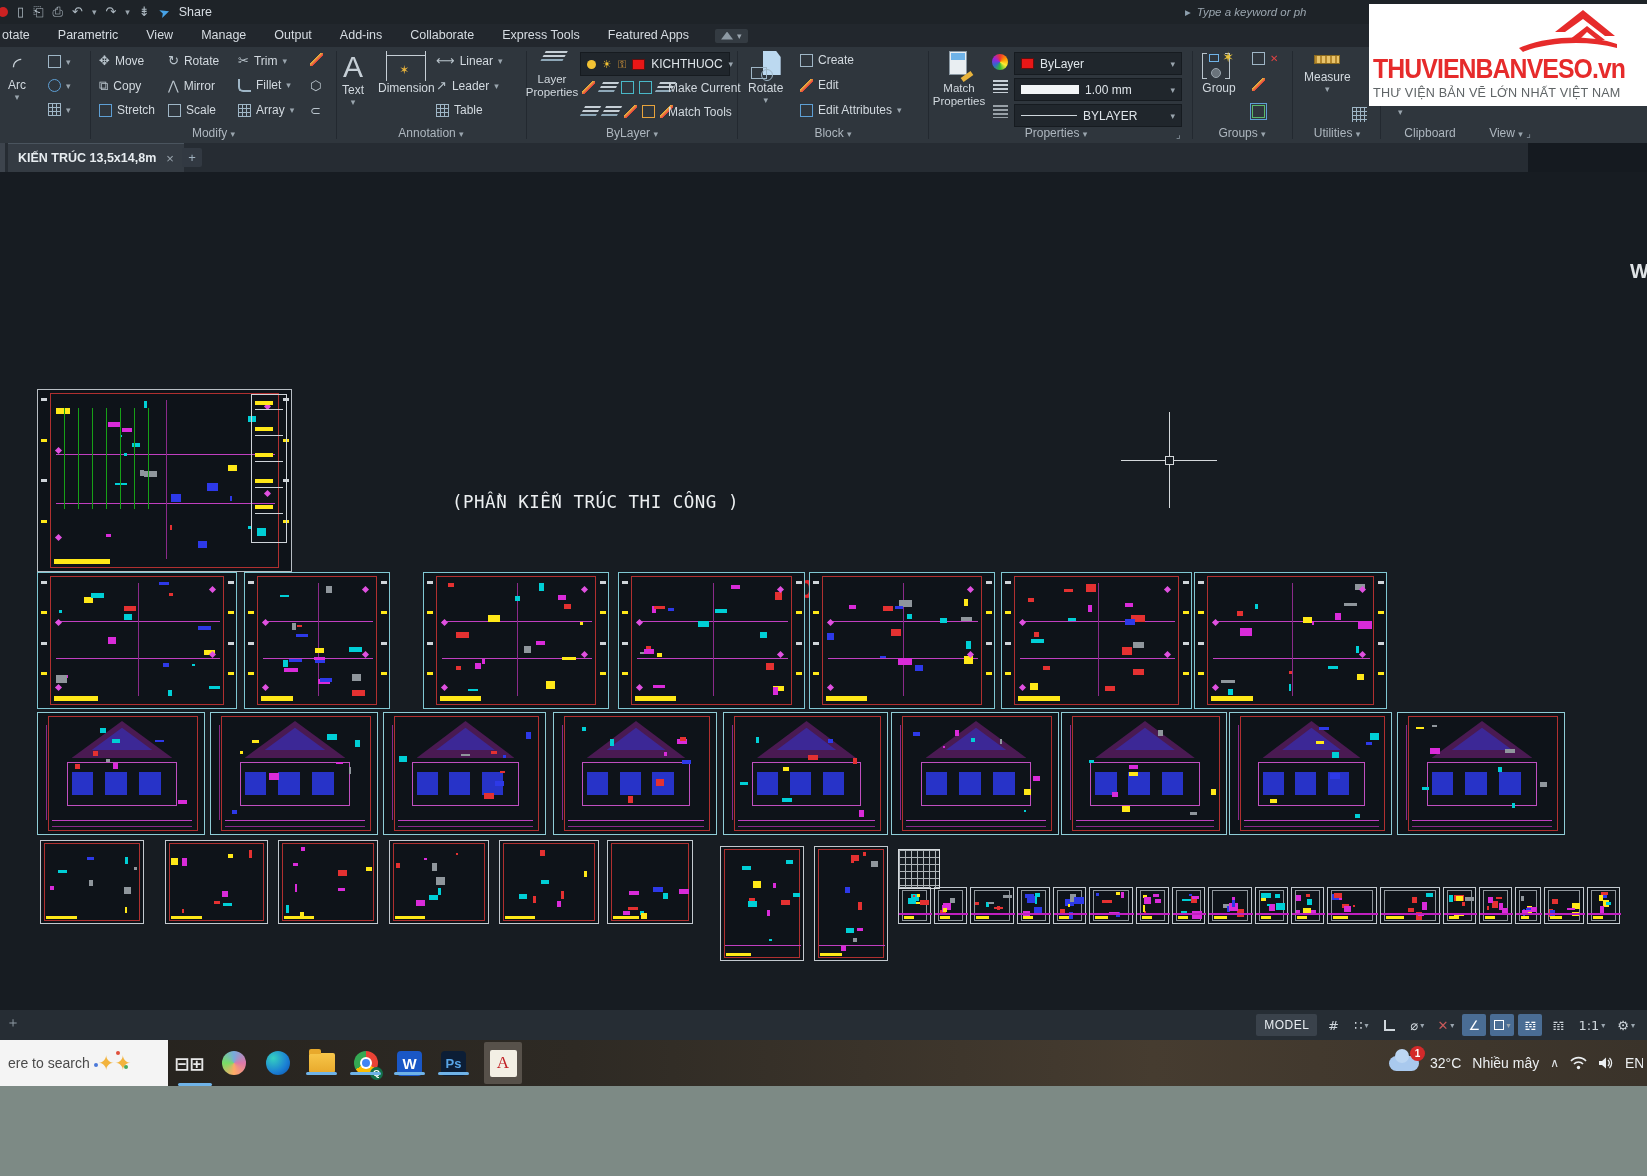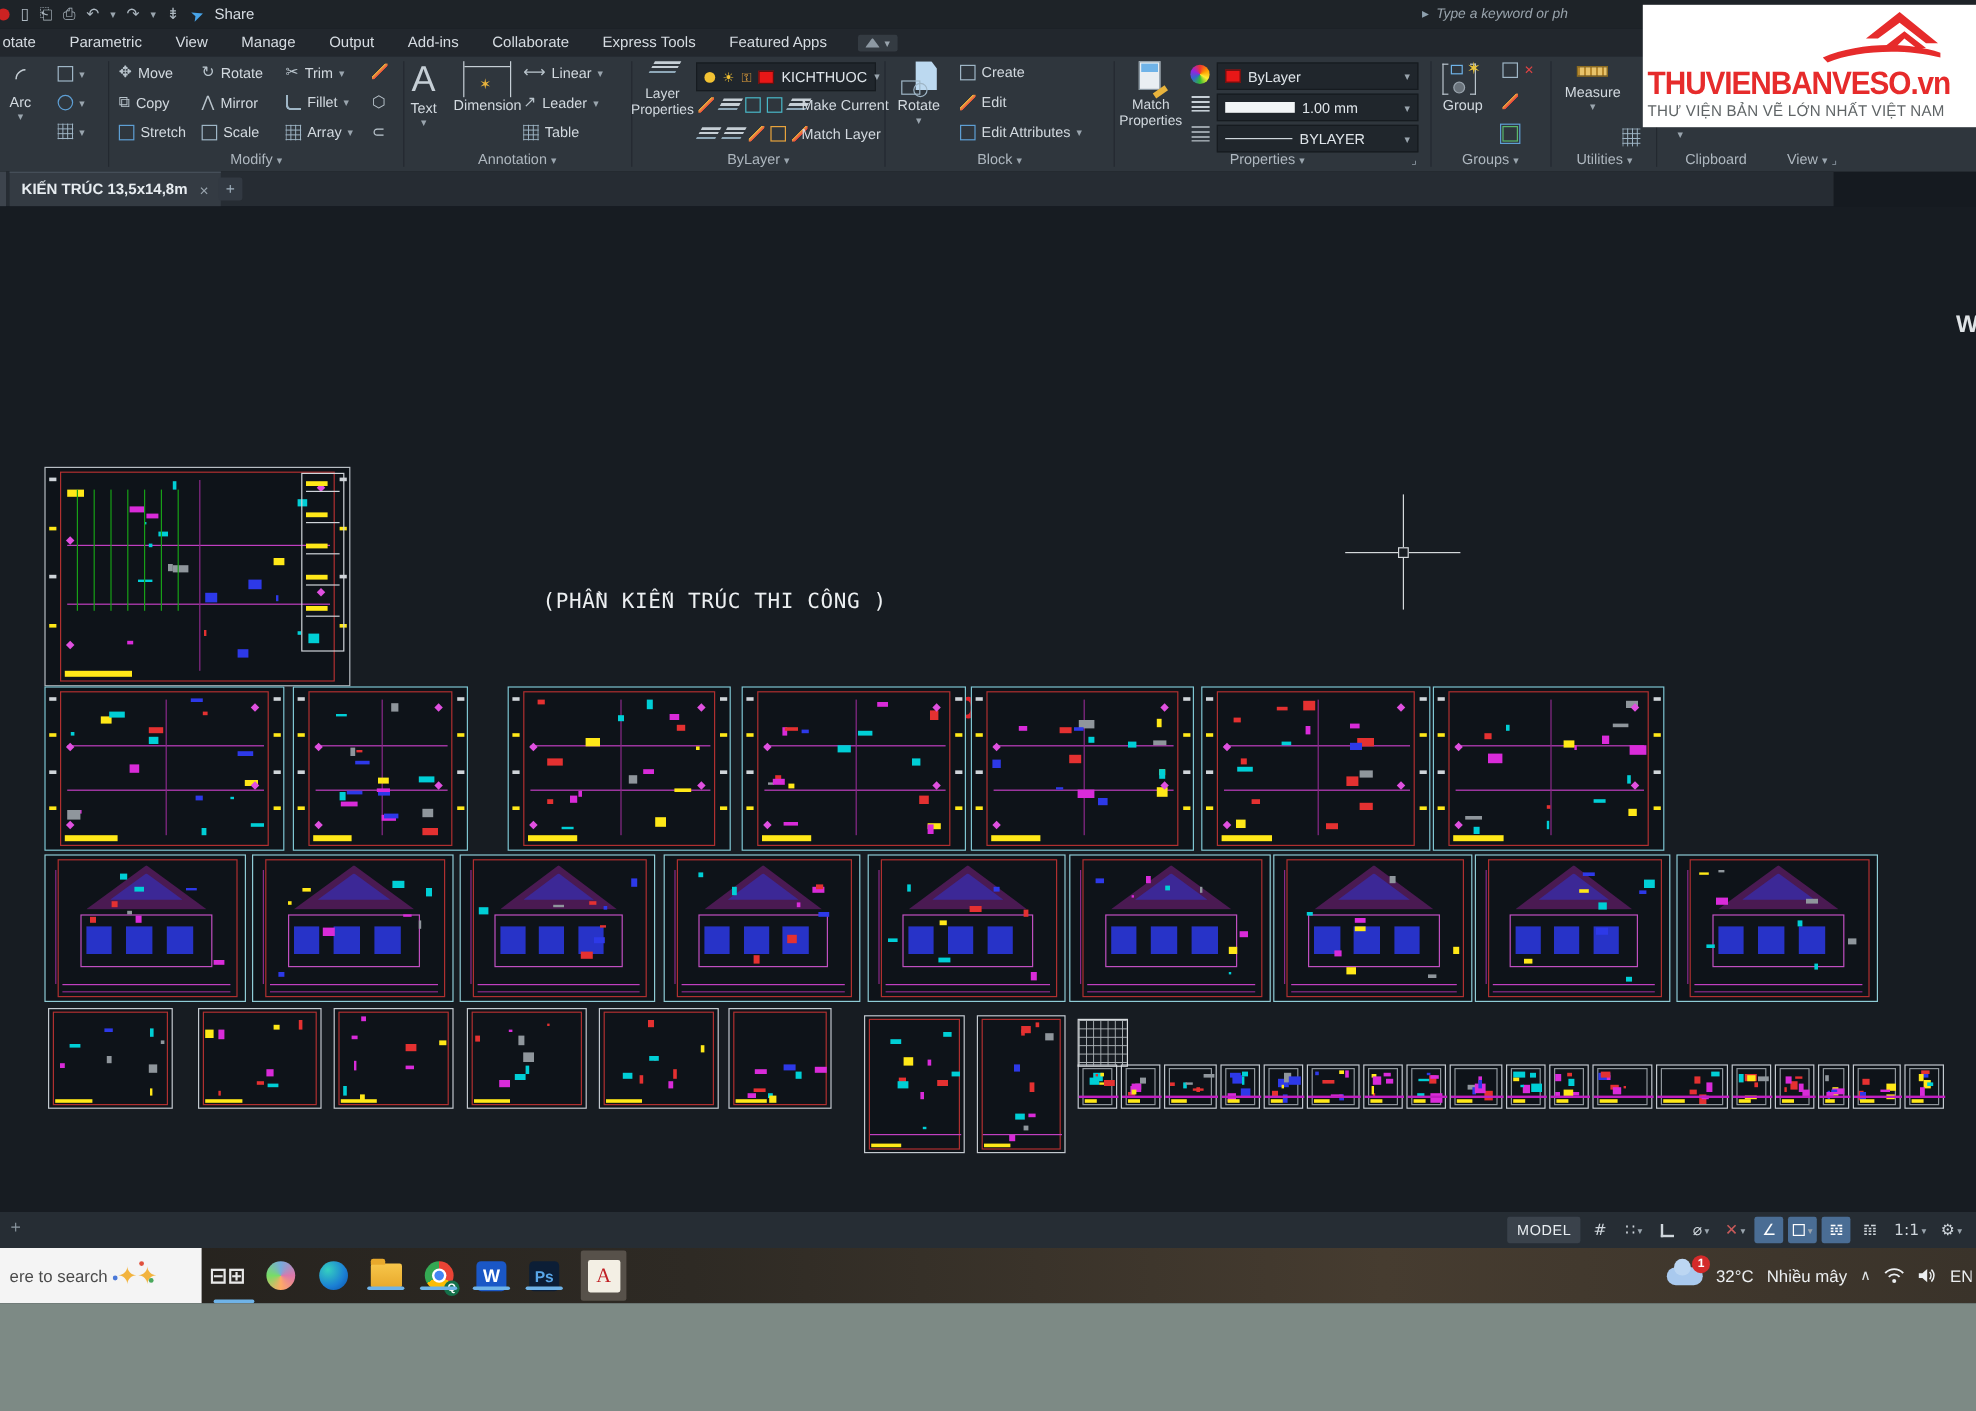--- a/index.html
+++ b/index.html
@@ -320,21 +320,21 @@
         <span>Make Current</span>
       </div>
     <div class="rbtn" style="left:582px;top:58px">
       <span class="stack3"></span>
       <span class="stack3"></span>
       <span class="chip slash"></span>
       <span class="chip" style="border-color:#e8a33c"></span>
       <span class="chip slash"></span>
     </div>
     <div class="rbtn" style="left:668px;top:58px">
-        <span>Match Layer</span>
+        <span>Match Tools</span>
       </div>
     <div class="panel-label" style="left:528px;width:208px"><span>ByLayer</span> <span class="dd">▾</span></div>
     <div class="vsep" style="left:737px"></div>
 
     <div class="bigbtn" style="left:748px;top:4px">
       <span style="width:30px;height:30px;position:relative;display:inline-block">
         <i style="position:absolute;right:0;top:0;width:18px;height:24px;background:#bcd9f0;clip-path:polygon(0 0,75% 0,100% 25%,100% 100%,0 100%)"></i>
         <i style="position:absolute;left:0;bottom:2px;width:16px;height:12px;border:1px solid #9fb6c6"></i>
         <i style="position:absolute;left:10px;bottom:0;width:12px;height:12px;border:1px solid #9fb6c6;border-radius:50%"></i>
       </span>

